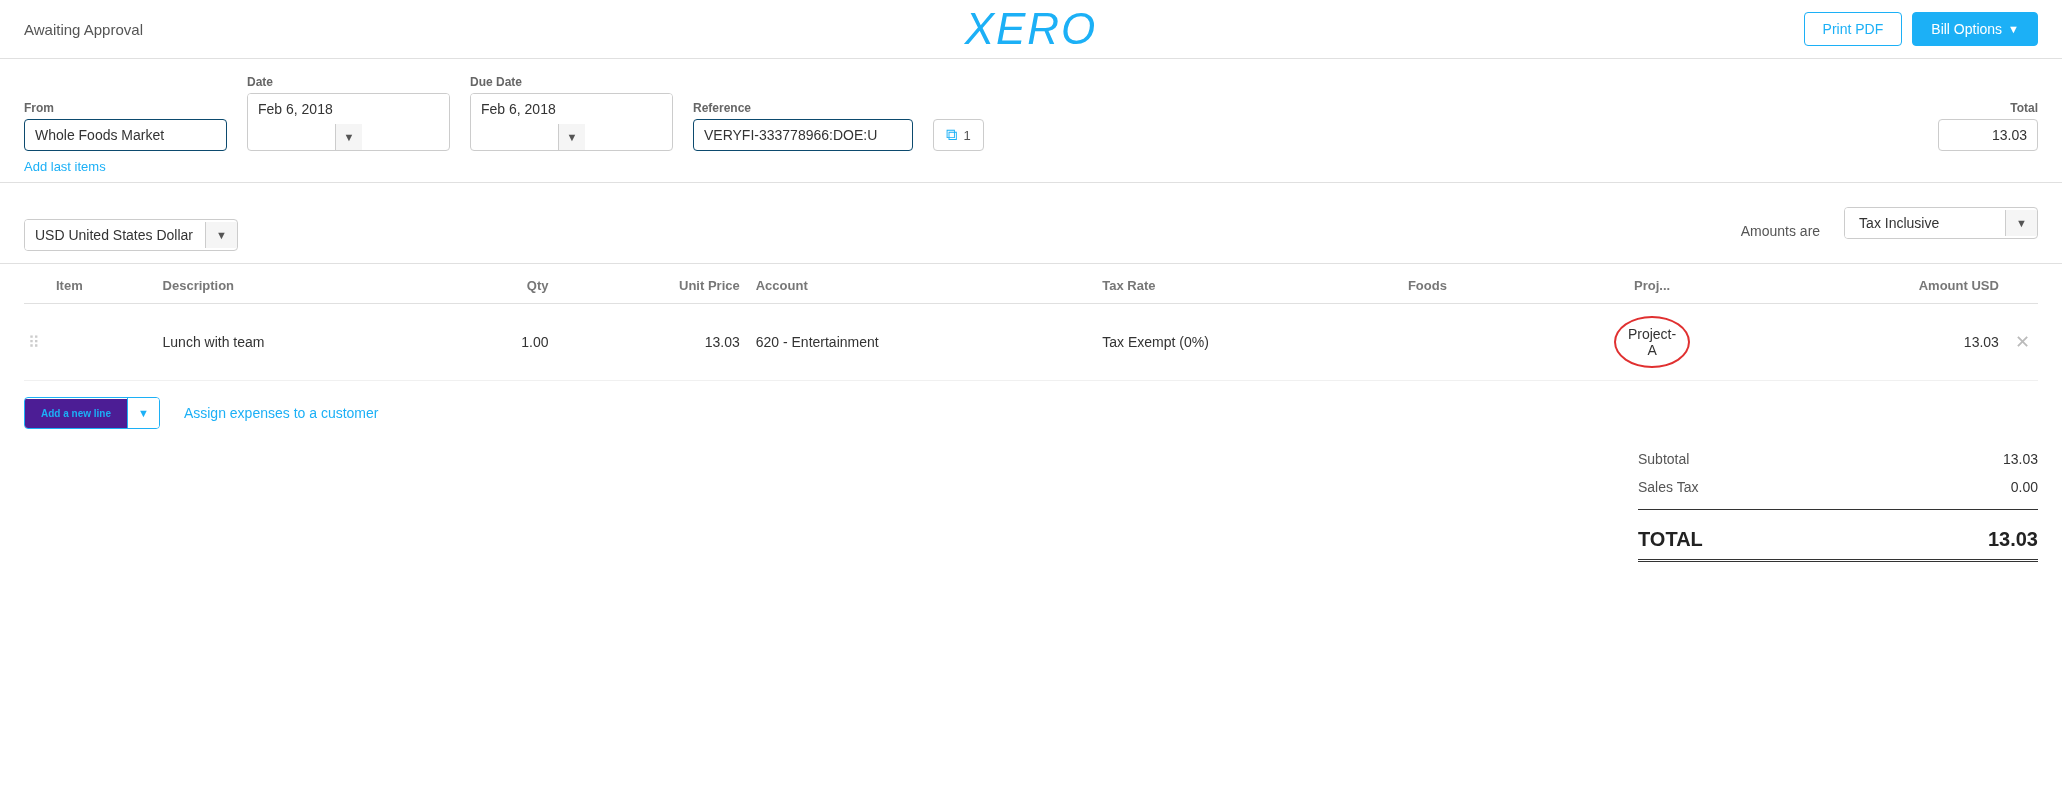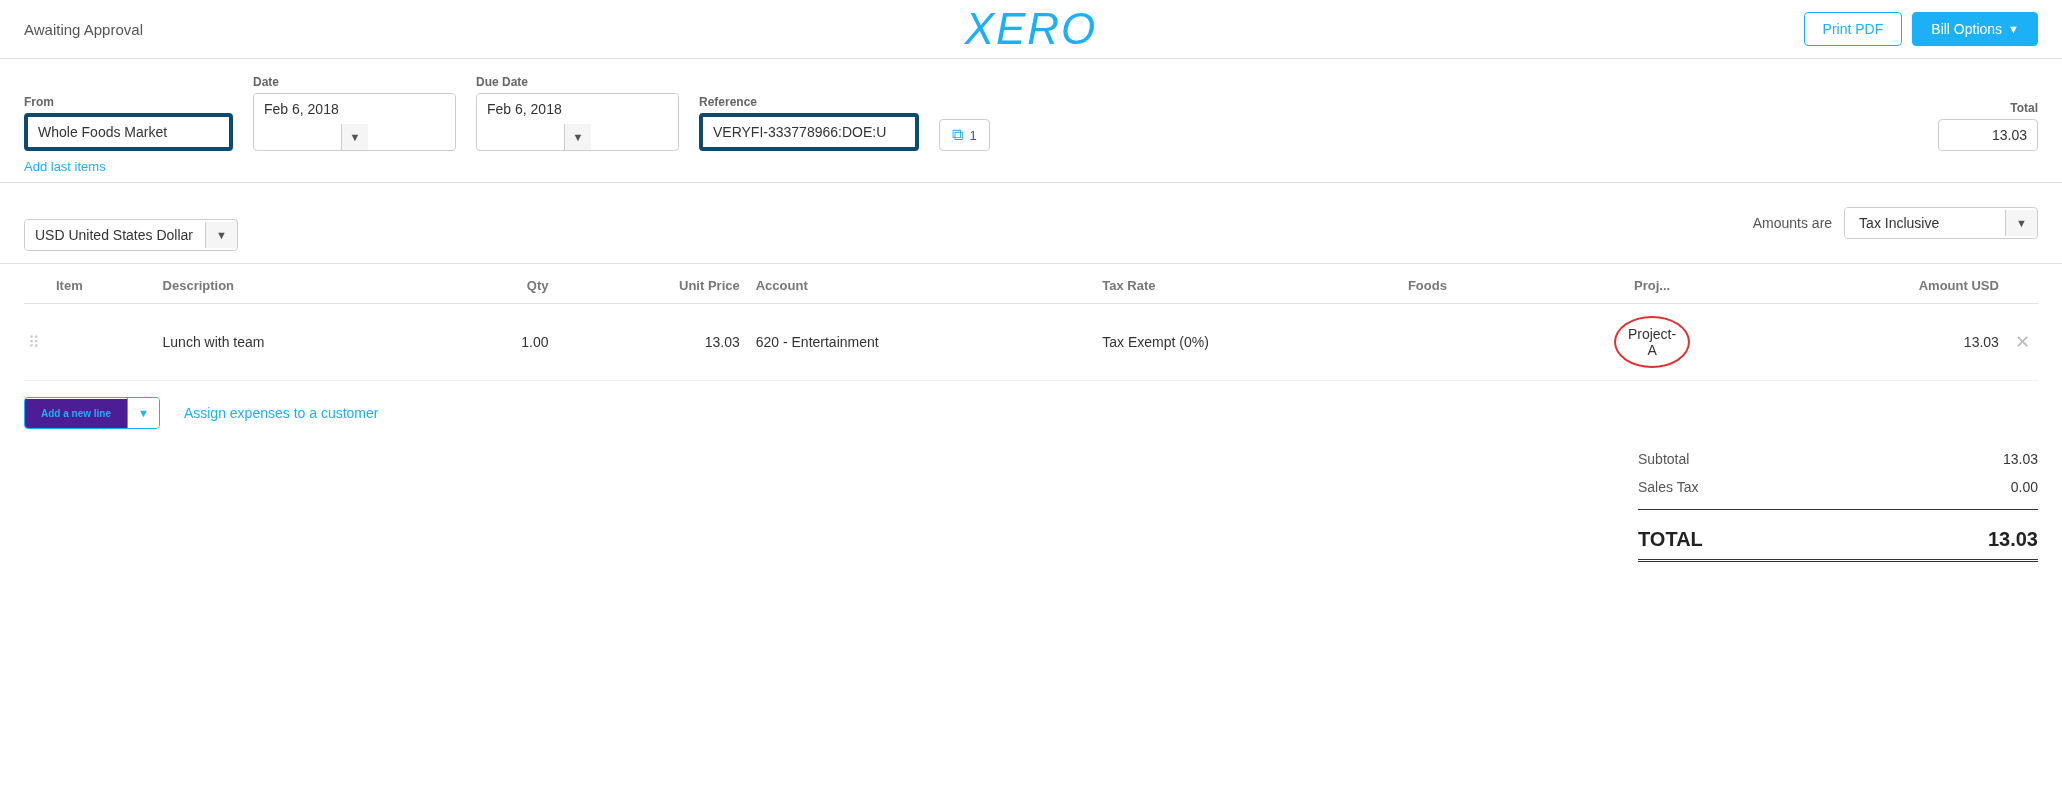--- a/index.html
+++ b/index.html
@@ -79,21 +79,21 @@
       flex-direction: column;
       gap: 4px;
     }
     .form-label {
       font-size: 12px;
       color: #666;
       font-weight: 600;
       text-transform: none;
     }
     .form-input {
-      border: 4px solid #0c4a6e;
+      border: 1px solid #0c4a6e;
       border-radius: 4px;
       padding: 7px 10px;
       font-size: 14px;
       color: #333;
       outline: none;
     }
     .form-input-with-arrow {
       display: flex;
       align-items: center;
       border: 1px solid #ccc;
@@ -195,22 +195,22 @@
     }
     .currency-arrow {
       background: #f5f5f5;
       border-left: 1px solid #ccc;
       padding: 7px 10px;
       font-size: 11px;
       color: #555;
     }
     .amounts-are {
       display: flex;
-      align-items: center;
-      gap: 12px;
+      align-items: flex-end;
+      gap: 24px;
       font-size: 14px;
       color: #555;
     }
     .amounts-select-wrap {
       display: flex;
       align-items: center;
       border: 1px solid #ccc;
       border-radius: 4px;
       overflow: hidden;
     }

